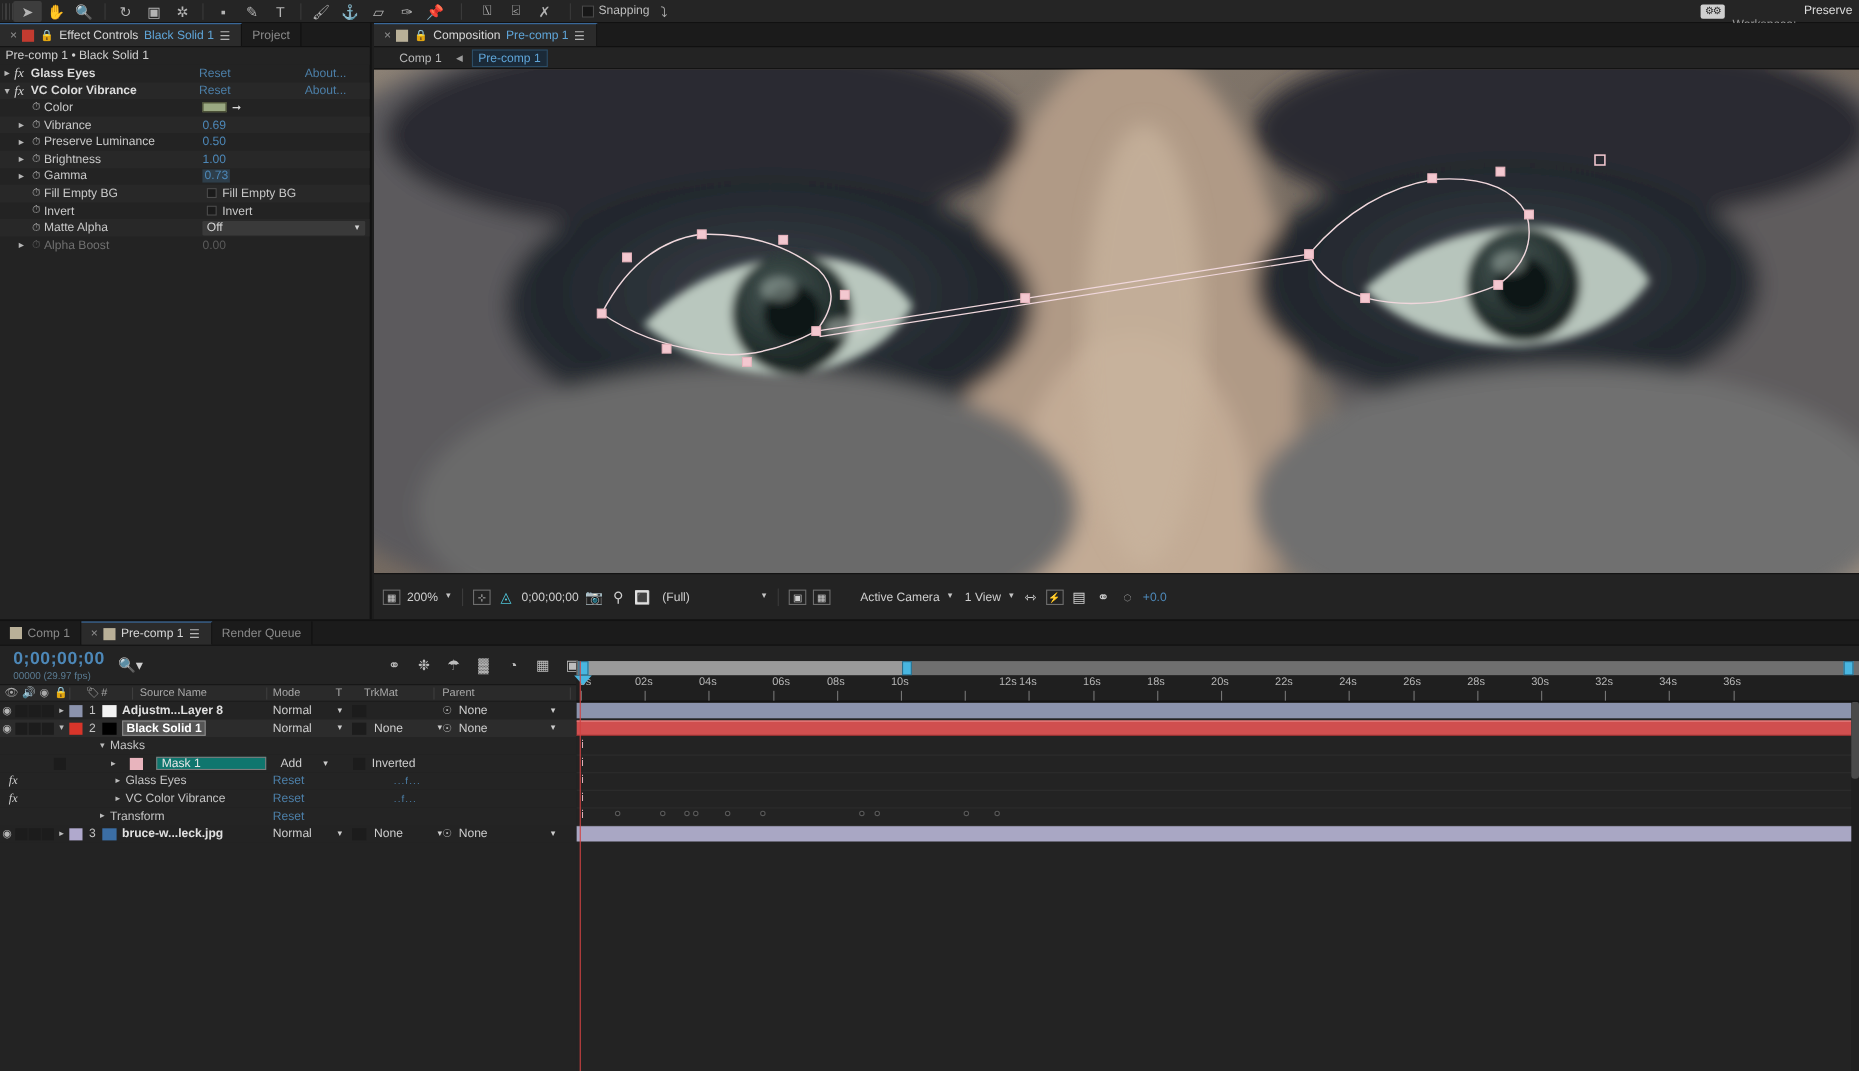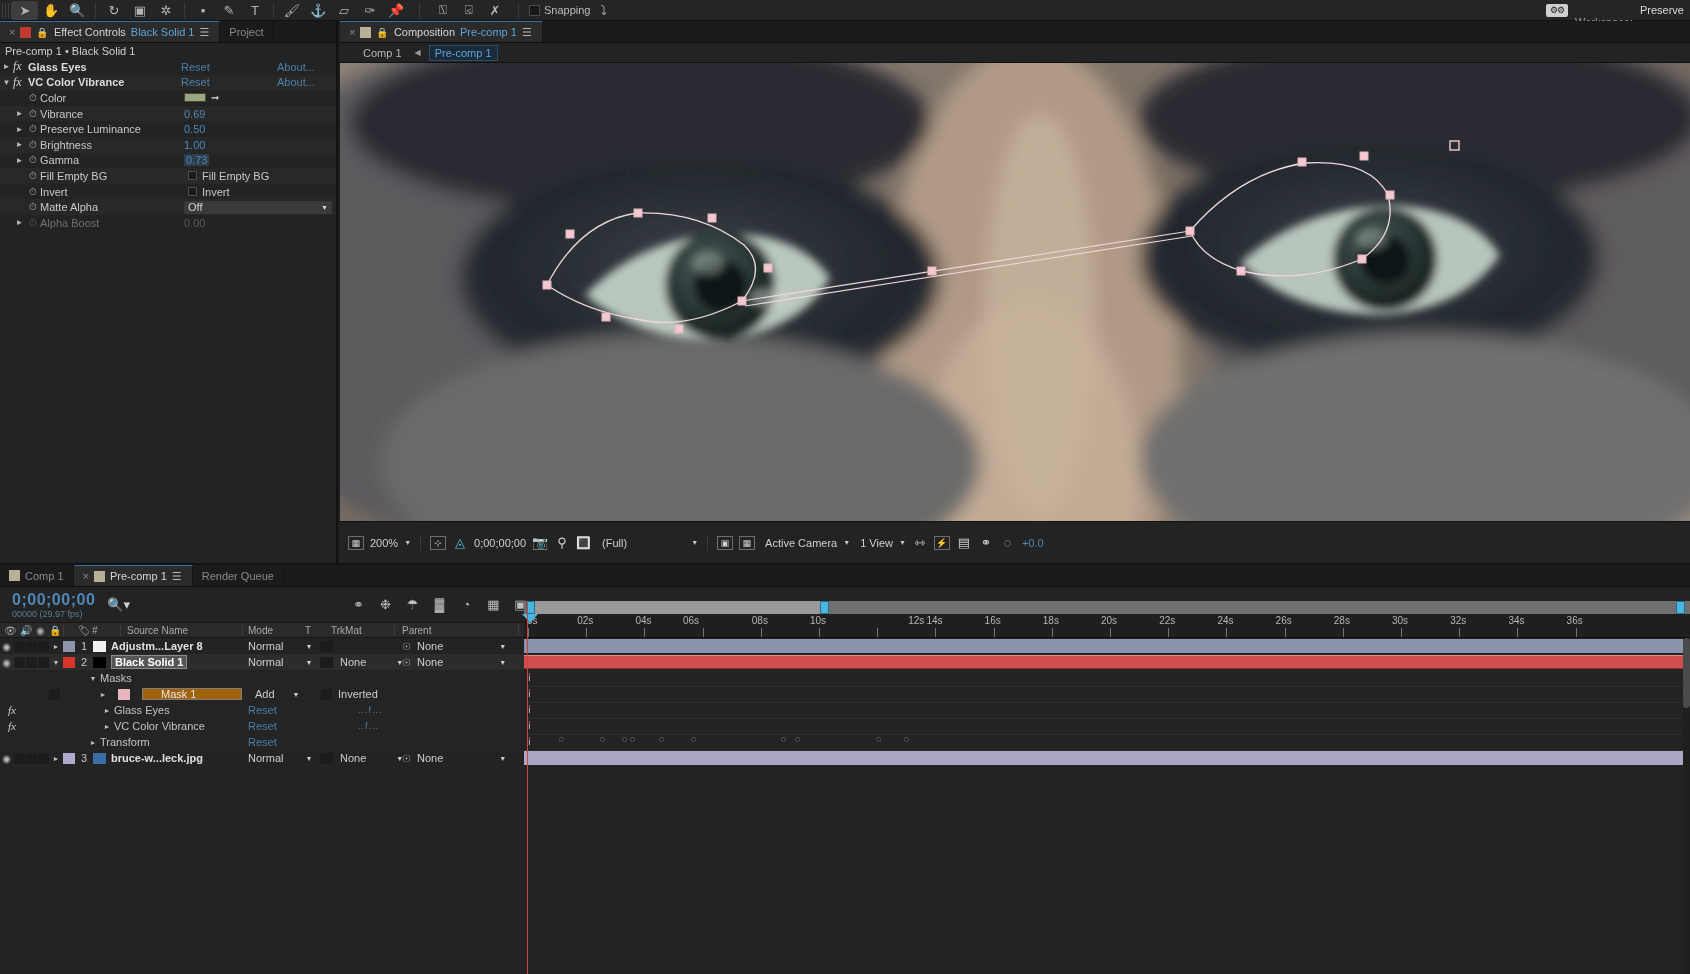--- a/index.html
+++ b/index.html
@@ -172,22 +172,22 @@
   .lparent { position: absolute; left: 402px; display: flex; align-items: center; gap: 6px;
      color: #cdcdcd; }
   .pick { color: #b6b6b6; font-size: 10px; }
   .lparent .car { font-size: 7px; margin-left: 50px; }
   .sub-label { color: #c3c3c3; }
   .fxmark { position: absolute; left: 8px; font-style: italic;
      font-family: "Liberation Serif", serif; color: #d0d0d0; font-size: 11px; }
   .reset-link { position: absolute; left: 248px; color: #4c7fa8; }
   .dots-link { position: absolute; left: 358px; color: #4c7fa8; font-size: 9px; letter-spacing: 1px; }
   .maskbox { position: absolute; left: 142px; width: 100px; height: 12px;
-     background: #a16207; border: 1px solid #7d7d7d; color: #e6e6e6; font-size: 11px;
-     padding-left: 18px; line-height: 11px; }
+     background: #0f766e; border: 1px solid #7d7d7d; color: #e6e6e6; font-size: 11px;
+     padding-left: 4px; line-height: 11px; }
   .mask-color { position: absolute; left: 118px; width: 12px; height: 11px; background: #e8b4bd; }
   .maskmode { position: absolute; left: 255px; display: flex; align-items: center; gap: 18px;
      color: #cdcdcd; }
   .maskinv { position: absolute; left: 320px; display: flex; align-items: center; gap: 6px;
      color: #cdcdcd; }
 
   
   #ruler { position: absolute; left: 524px; top: 36px; width: 1166px; height: 37px;
      background: #232323; }
   #ruler-top { position: absolute; left: 0; top: 0; width: 1166px; height: 13px;
@@ -504,21 +504,21 @@
         <span>0;00;00;00</span>
       </span>
       <span class="cb-icon noborder">📷</span>
       <span class="cb-icon noborder">⚲</span>
       <span class="cb-icon noborder" style="font-size:12px">🔳</span>
       <span class="cb-item" style="margin-left:4px">(Full)</span>
       <span class="cb-car" style="margin-left:58px">▼</span>
       <span class="cb-sep"></span>
       <span class="cb-icon">▣</span>
       <span class="cb-icon">▦</span>
-      <span class="cb-item" style="margin-left:4px">Active Camera</span>
+      <span class="cb-item" style="margin-left:21px">Active Camera</span>
       <span class="cb-car">▼</span>
       <span class="cb-item" style="margin-left:4px">1 View</span>
       <span class="cb-car">▼</span>
       <span class="cb-icon noborder">⇿</span>
       <span class="cb-icon">⚡</span>
       <span class="cb-icon noborder">▤</span>
       <span class="cb-icon noborder">⚭</span>
       <span class="cb-icon noborder">◌</span>
       <span class="cb-item cb-blue">+0.0</span>
     </div>
@@ -585,21 +585,21 @@
         <div class="wa-marker" style="left:1152px"></div>
       </div>
       <div id="ruler-ticks">
           <div class="rtick" style="left: 4px;"></div>
           <div class="rlabel" style="left: 3px;">0s</div>
           <div class="rtick" style="left: 62.2px;"></div>
           <div class="rlabel" style="left: 53.2px;">02s</div>
           <div class="rtick" style="left: 120.4px;"></div>
           <div class="rlabel" style="left: 111.4px;">04s</div>
           <div class="rtick" style="left: 178.6px;"></div>
-          <div class="rlabel" style="left: 159px;">06s</div>
+          <div class="rlabel" style="left: 178px;">06s</div>
           <div class="rtick" style="left: 236.8px;"></div>
           <div class="rlabel" style="left: 227.8px;">08s</div>
           <div class="rtick" style="left: 295px;"></div>
           <div class="rlabel" style="left: 286px;">10s</div>
           <div class="rtick" style="left: 353.2px;"></div>
           <div class="rlabel" style="left: 344.2px; margin-left: 40px;">12s</div>
           <div class="rtick" style="left: 411.4px;"></div>
           <div class="rlabel" style="left: 402.4px;">14s</div>
           <div class="rtick" style="left: 469.6px;"></div>
           <div class="rlabel" style="left: 460.6px;">16s</div>

